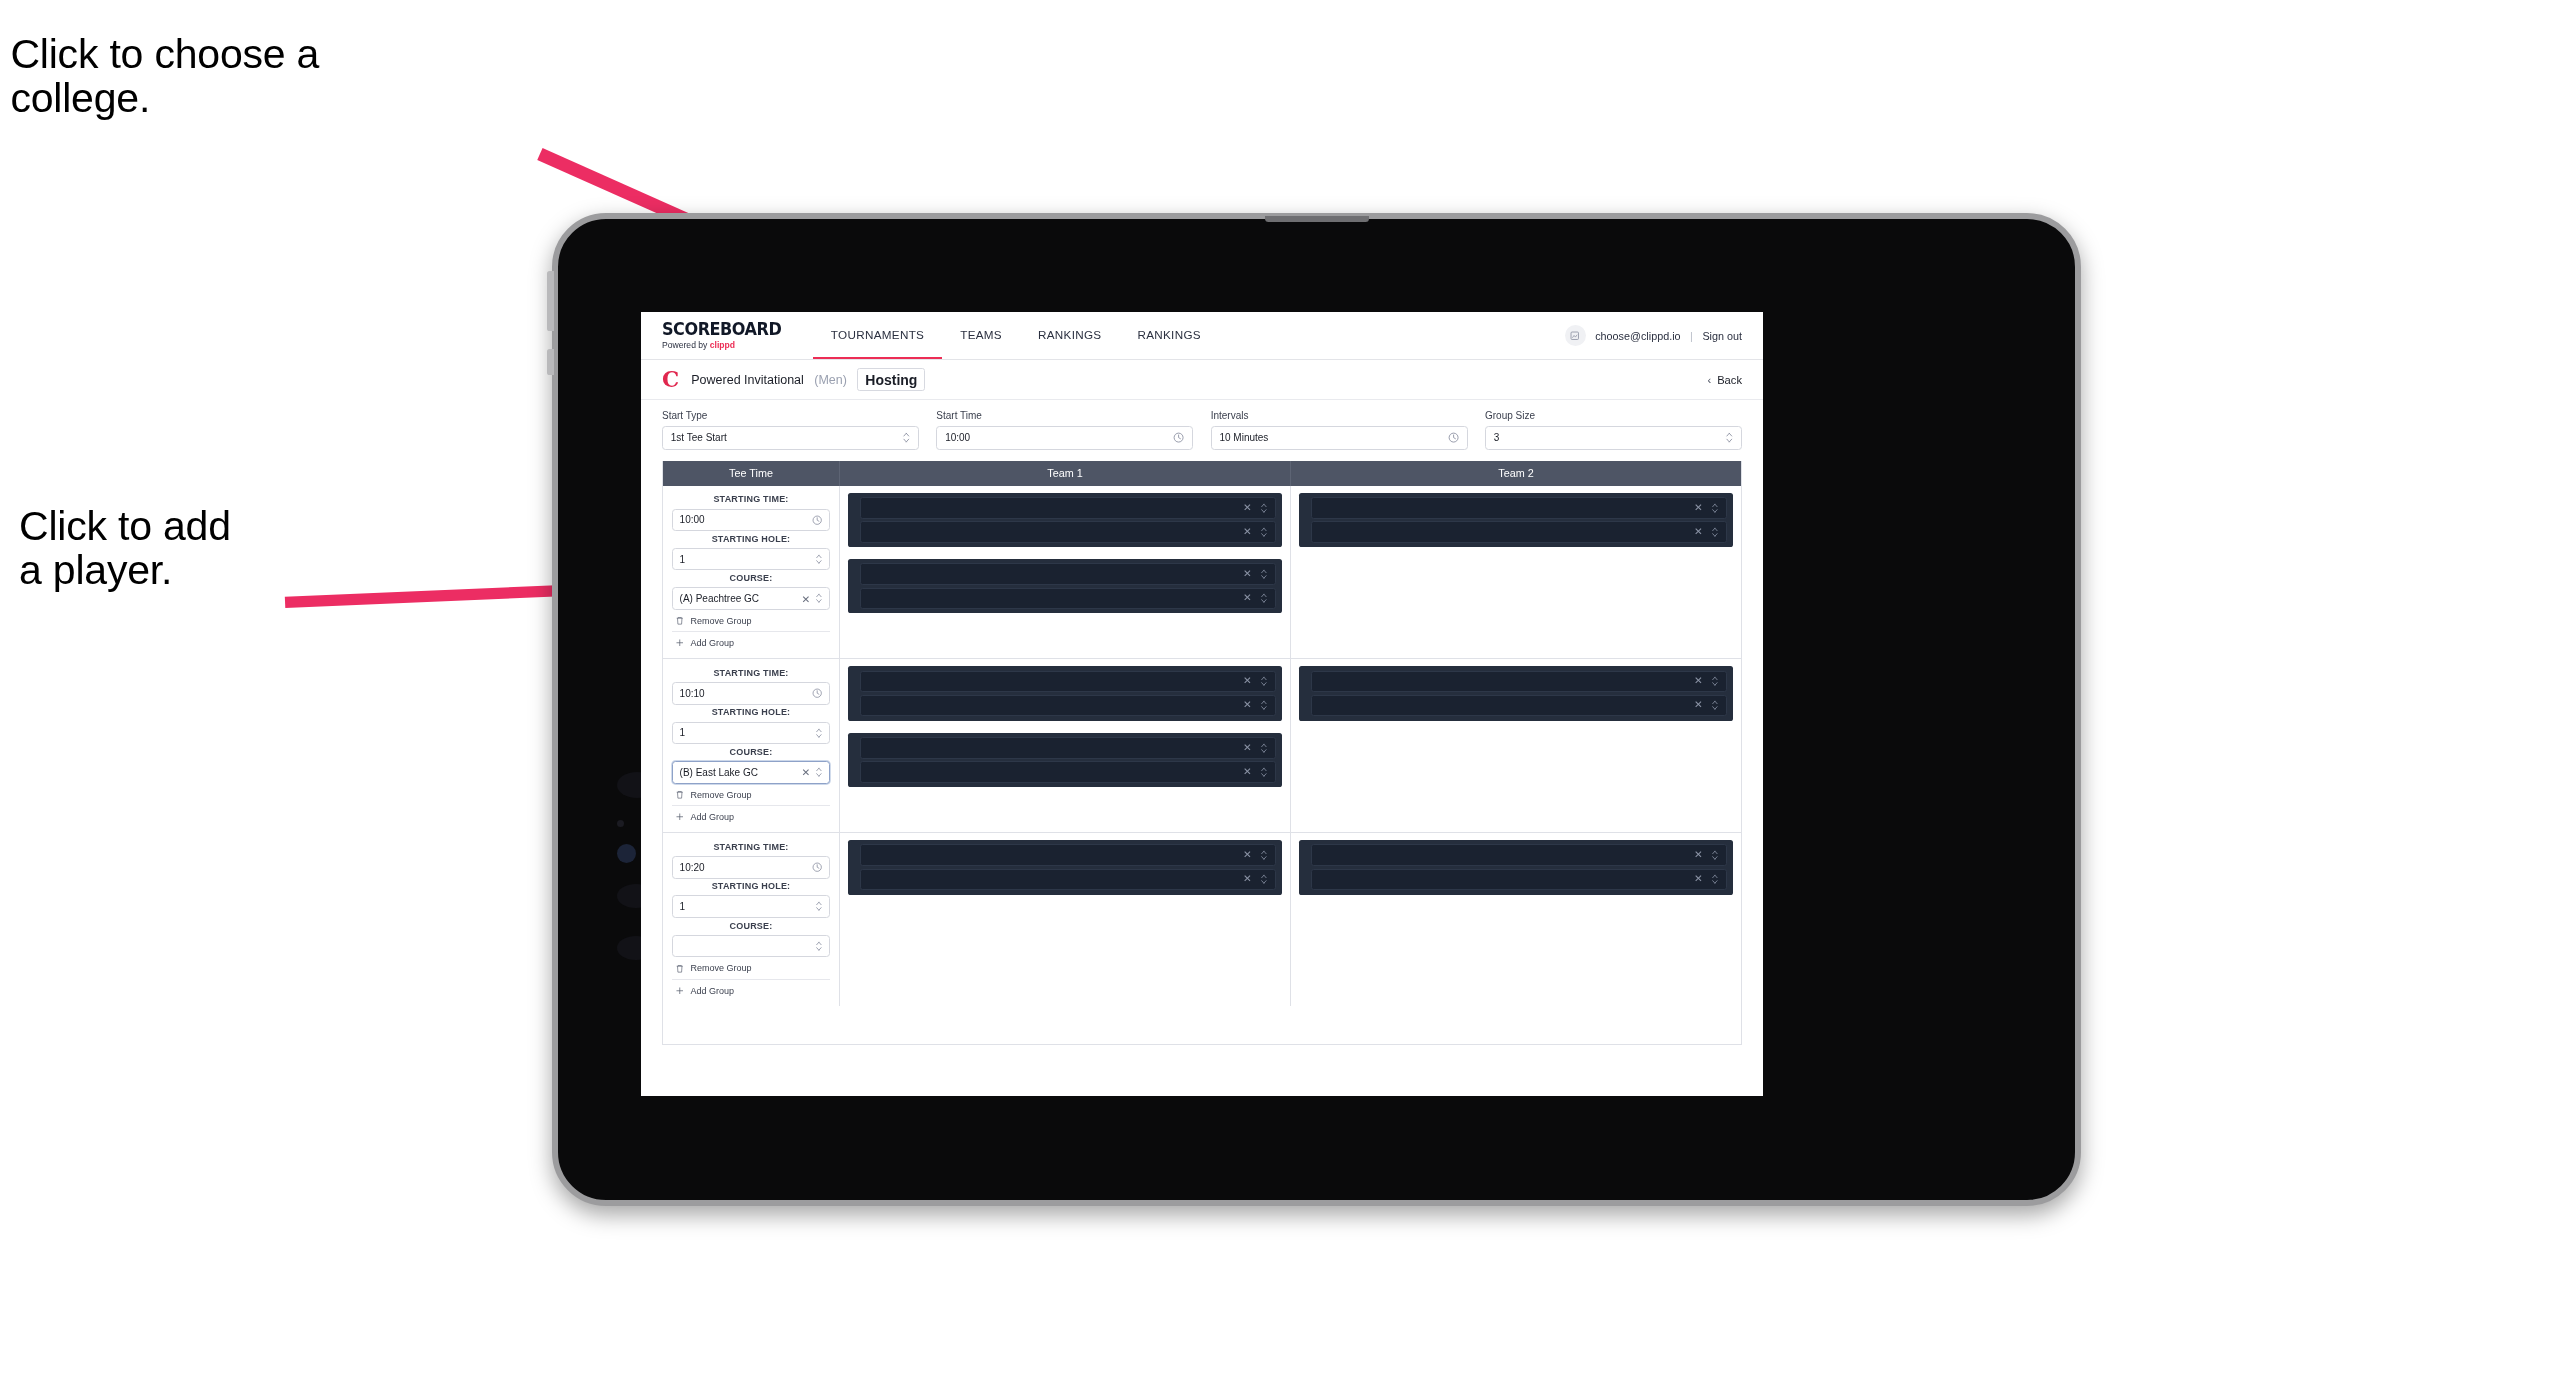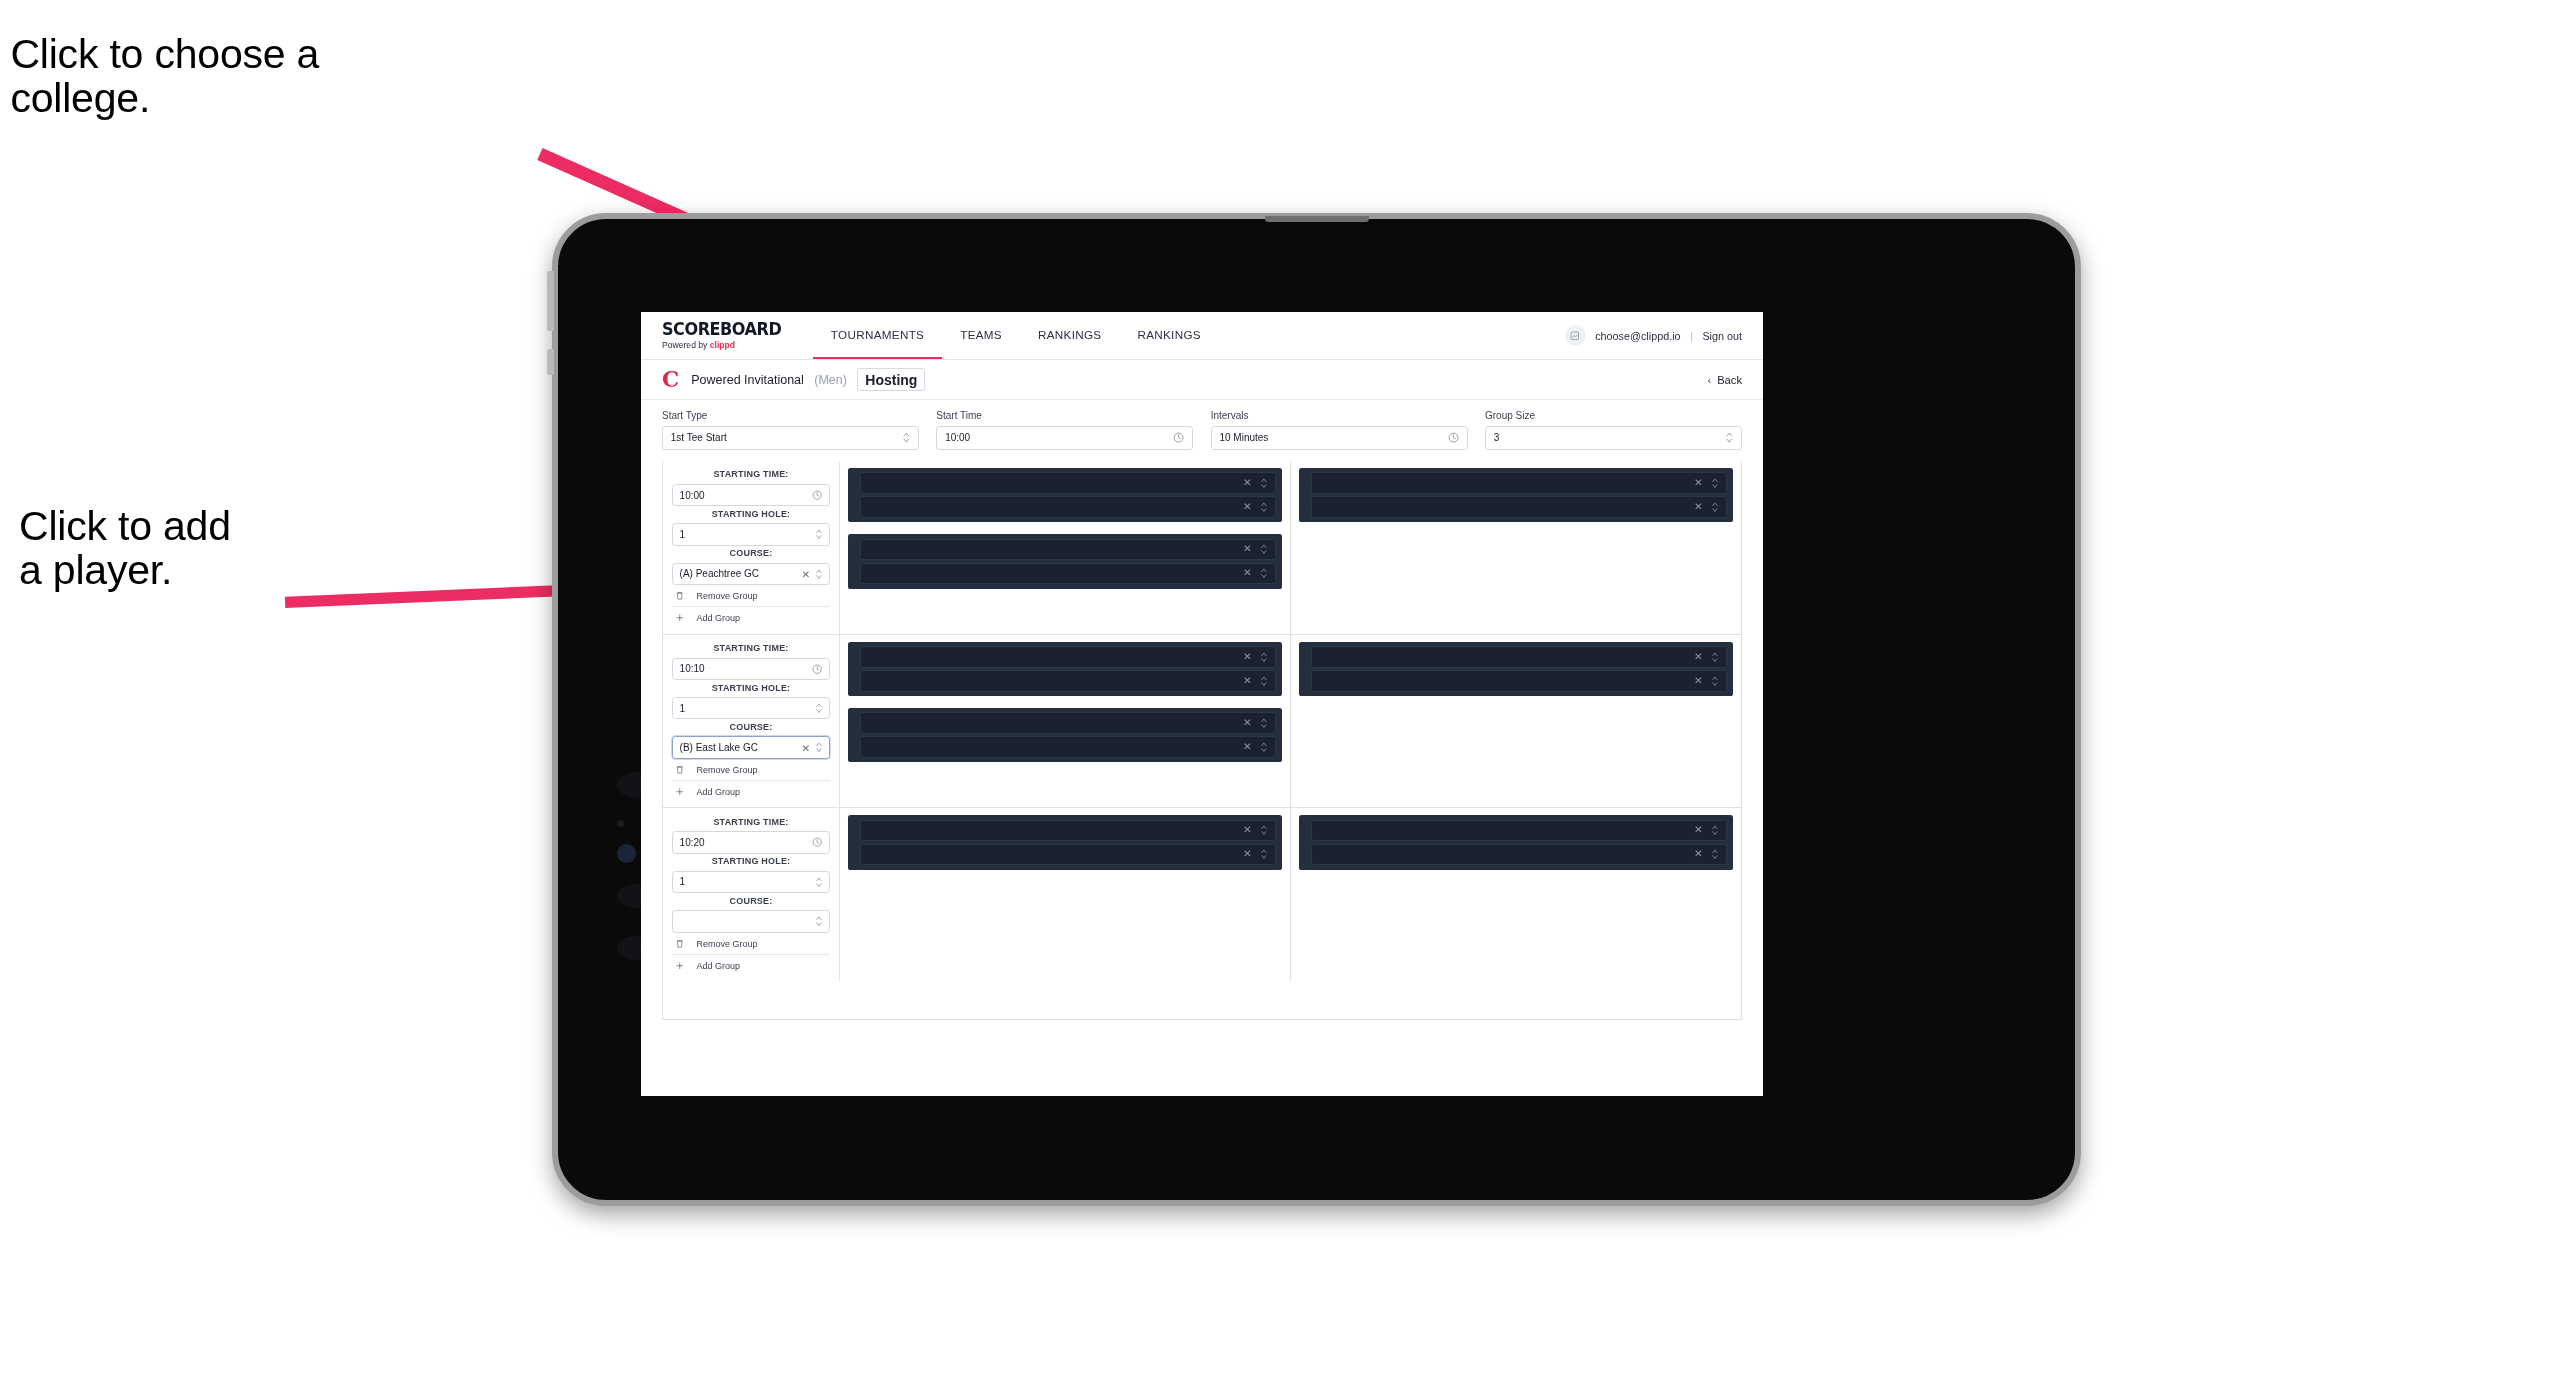--- a/index.html
+++ b/index.html
@@ -175,21 +175,21 @@
   .tee-input {
     height: 22.5px; border: 0.9px solid #d5d7de; border-radius: 3.5px;
     display: flex; align-items: center; padding: 0 7px;
     font-size: 10px; color: #1a1d26; background: #fff; cursor: pointer;
   }
   .tee-input.focused { border-color: #8ea2c8; box-shadow: 0 0 0 0.9px #cdd8ea; }
   .tee-input .val { flex: 1; white-space: nowrap; overflow: hidden; }
   .tee-input .clr { color: #6b7180; font-size: 10.4px; margin-right: 4.3px; cursor:pointer; }
 
   .grp-action {
-    display: flex; align-items: center; gap: 12px;
+    display: flex; align-items: center; gap: 6px;
     font-size: 9px; color: #3a3f4d; padding: 6px 1.7px 5.2px 3.5px;
     cursor: pointer;
   }
   .grp-action.add { border-top: 0.9px solid #e6e7ec; }
   .grp-action .gi { color: #5a6070; display:flex; }
 
   .teamcell {
     flex: 1 1 0; min-width: 0;
     border-right: 0.9px solid #dfe1e7;
     padding: 7px 7.8px;
@@ -358,20 +358,25 @@
           <span class="ico">
             <svg width="8.6" height="11.2" viewBox="0 0 10 14">
                 <path d="M5 1.6 L8 5 M5 1.6 L2 5 M5 12.4 L8 9 M5 12.4 L2 9" fill="none" stroke="#8b90a0" stroke-width="1.1" stroke-linecap="round"></path>
               </svg>
           </span>
         </div>
       </div>
     </div>
 
     <div id="tbl">
+      <div id="thead">
+        <div class="th col-tee">Tee Time</div>
+        <div class="th col-team">Team 1</div>
+        <div class="th col-team">Team 2</div>
+      </div>
       <div id="tbody">
           <div class="grow">
             <div class="teecell">
               <div class="tee-label">STARTING TIME:</div>
               <div class="tee-input">
                 <span class="val">10:00</span>
                 <span class="ico">
                   <svg width="10.4" height="10.4" viewBox="0 0 14 14">
                     <circle cx="7" cy="7" r="5.6" fill="none" stroke="#8b90a0" stroke-width="1.1"></circle>
                     <path d="M7 3.7 V7 L9.3 8.4" fill="none" stroke="#8b90a0" stroke-width="1.1" stroke-linecap="round"></path>

